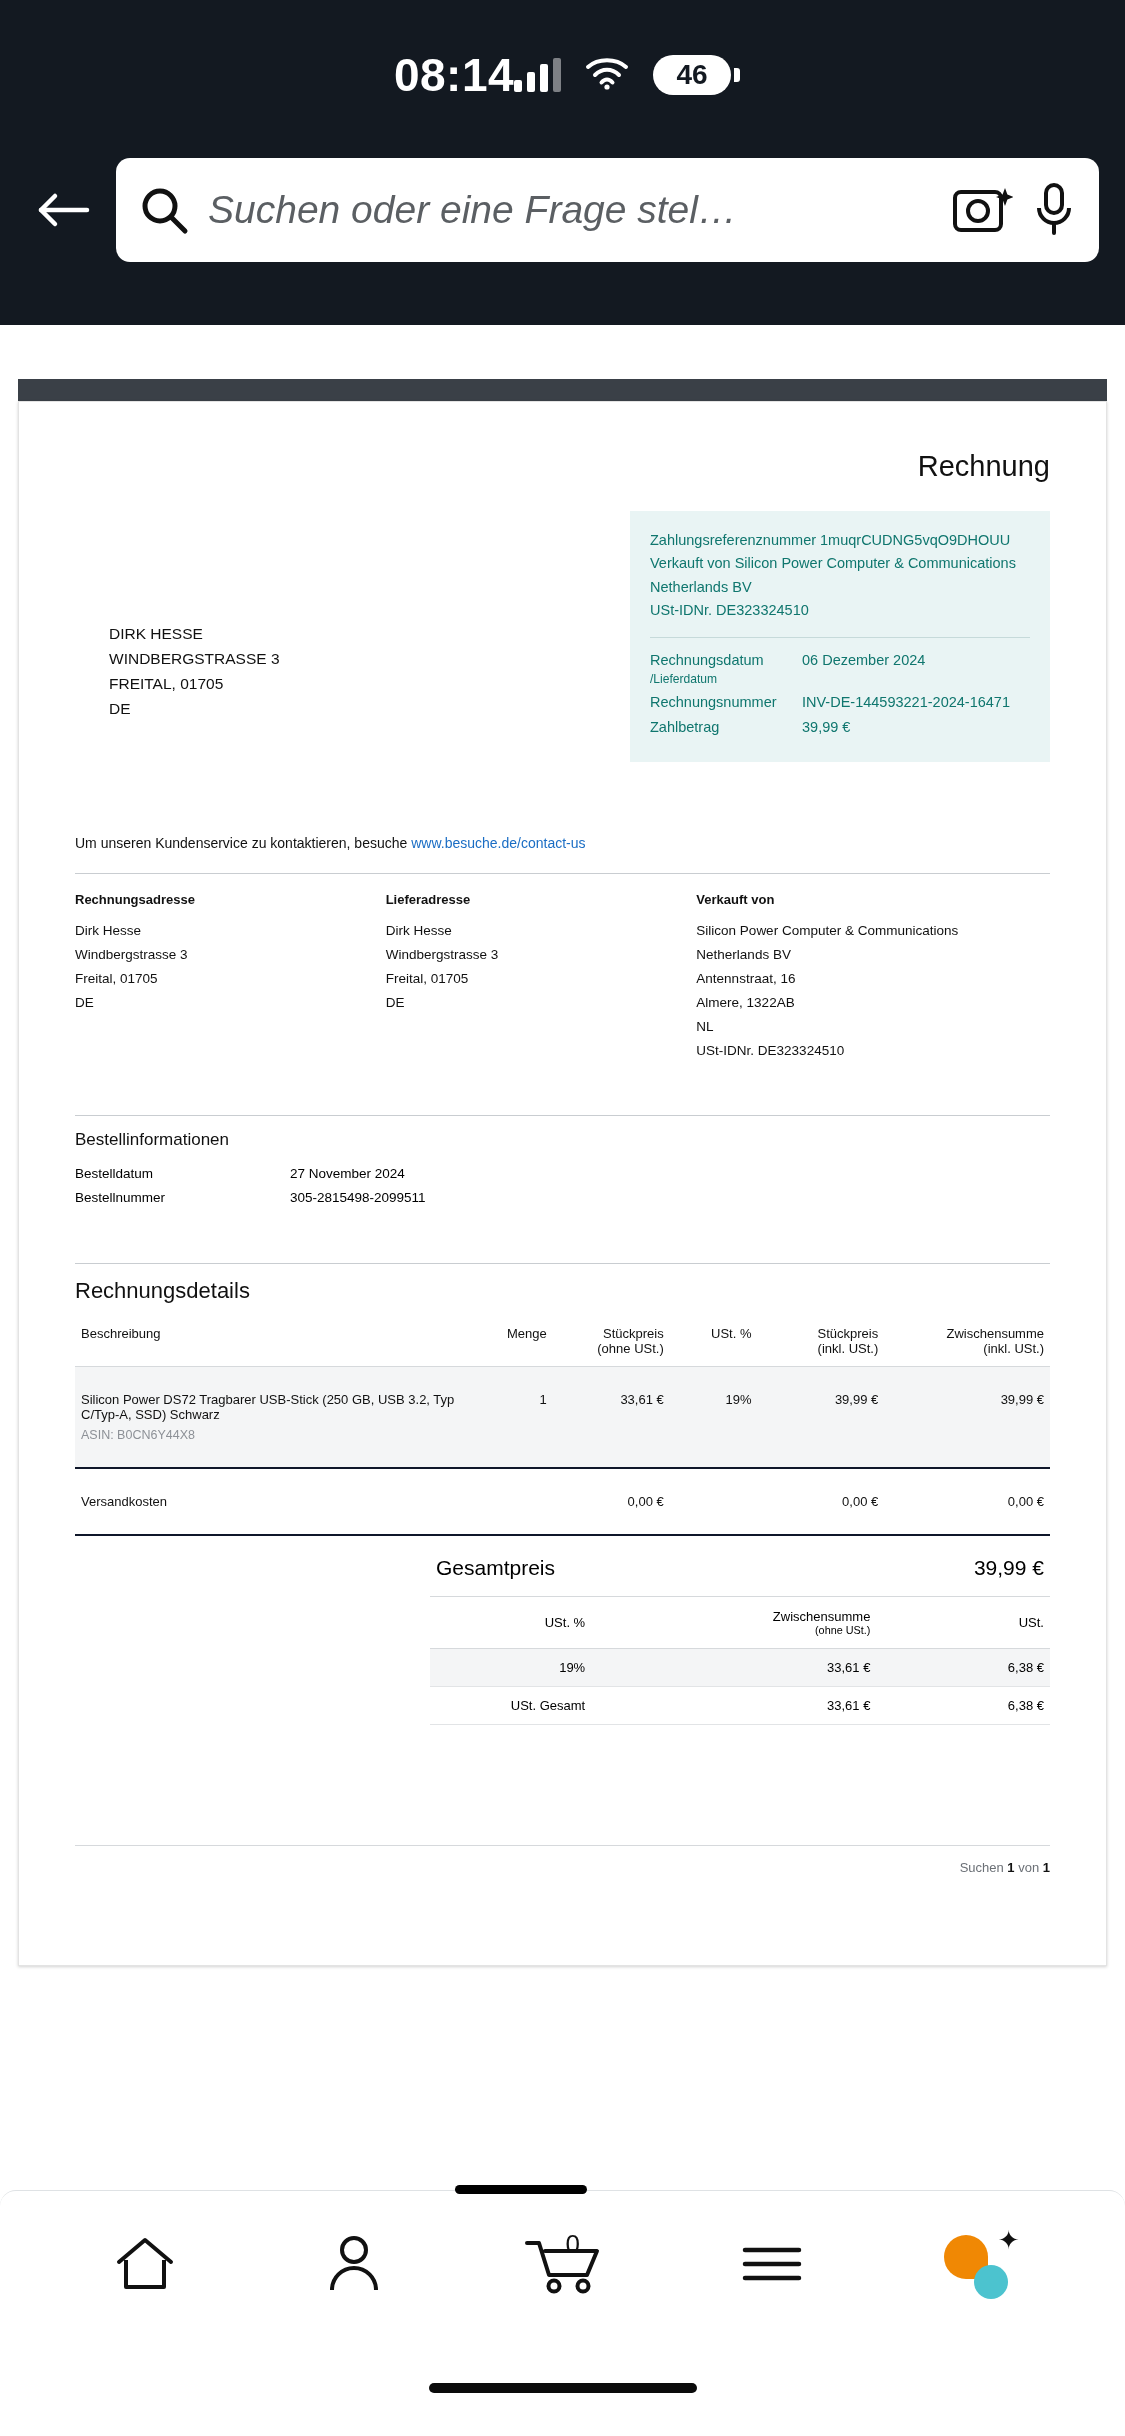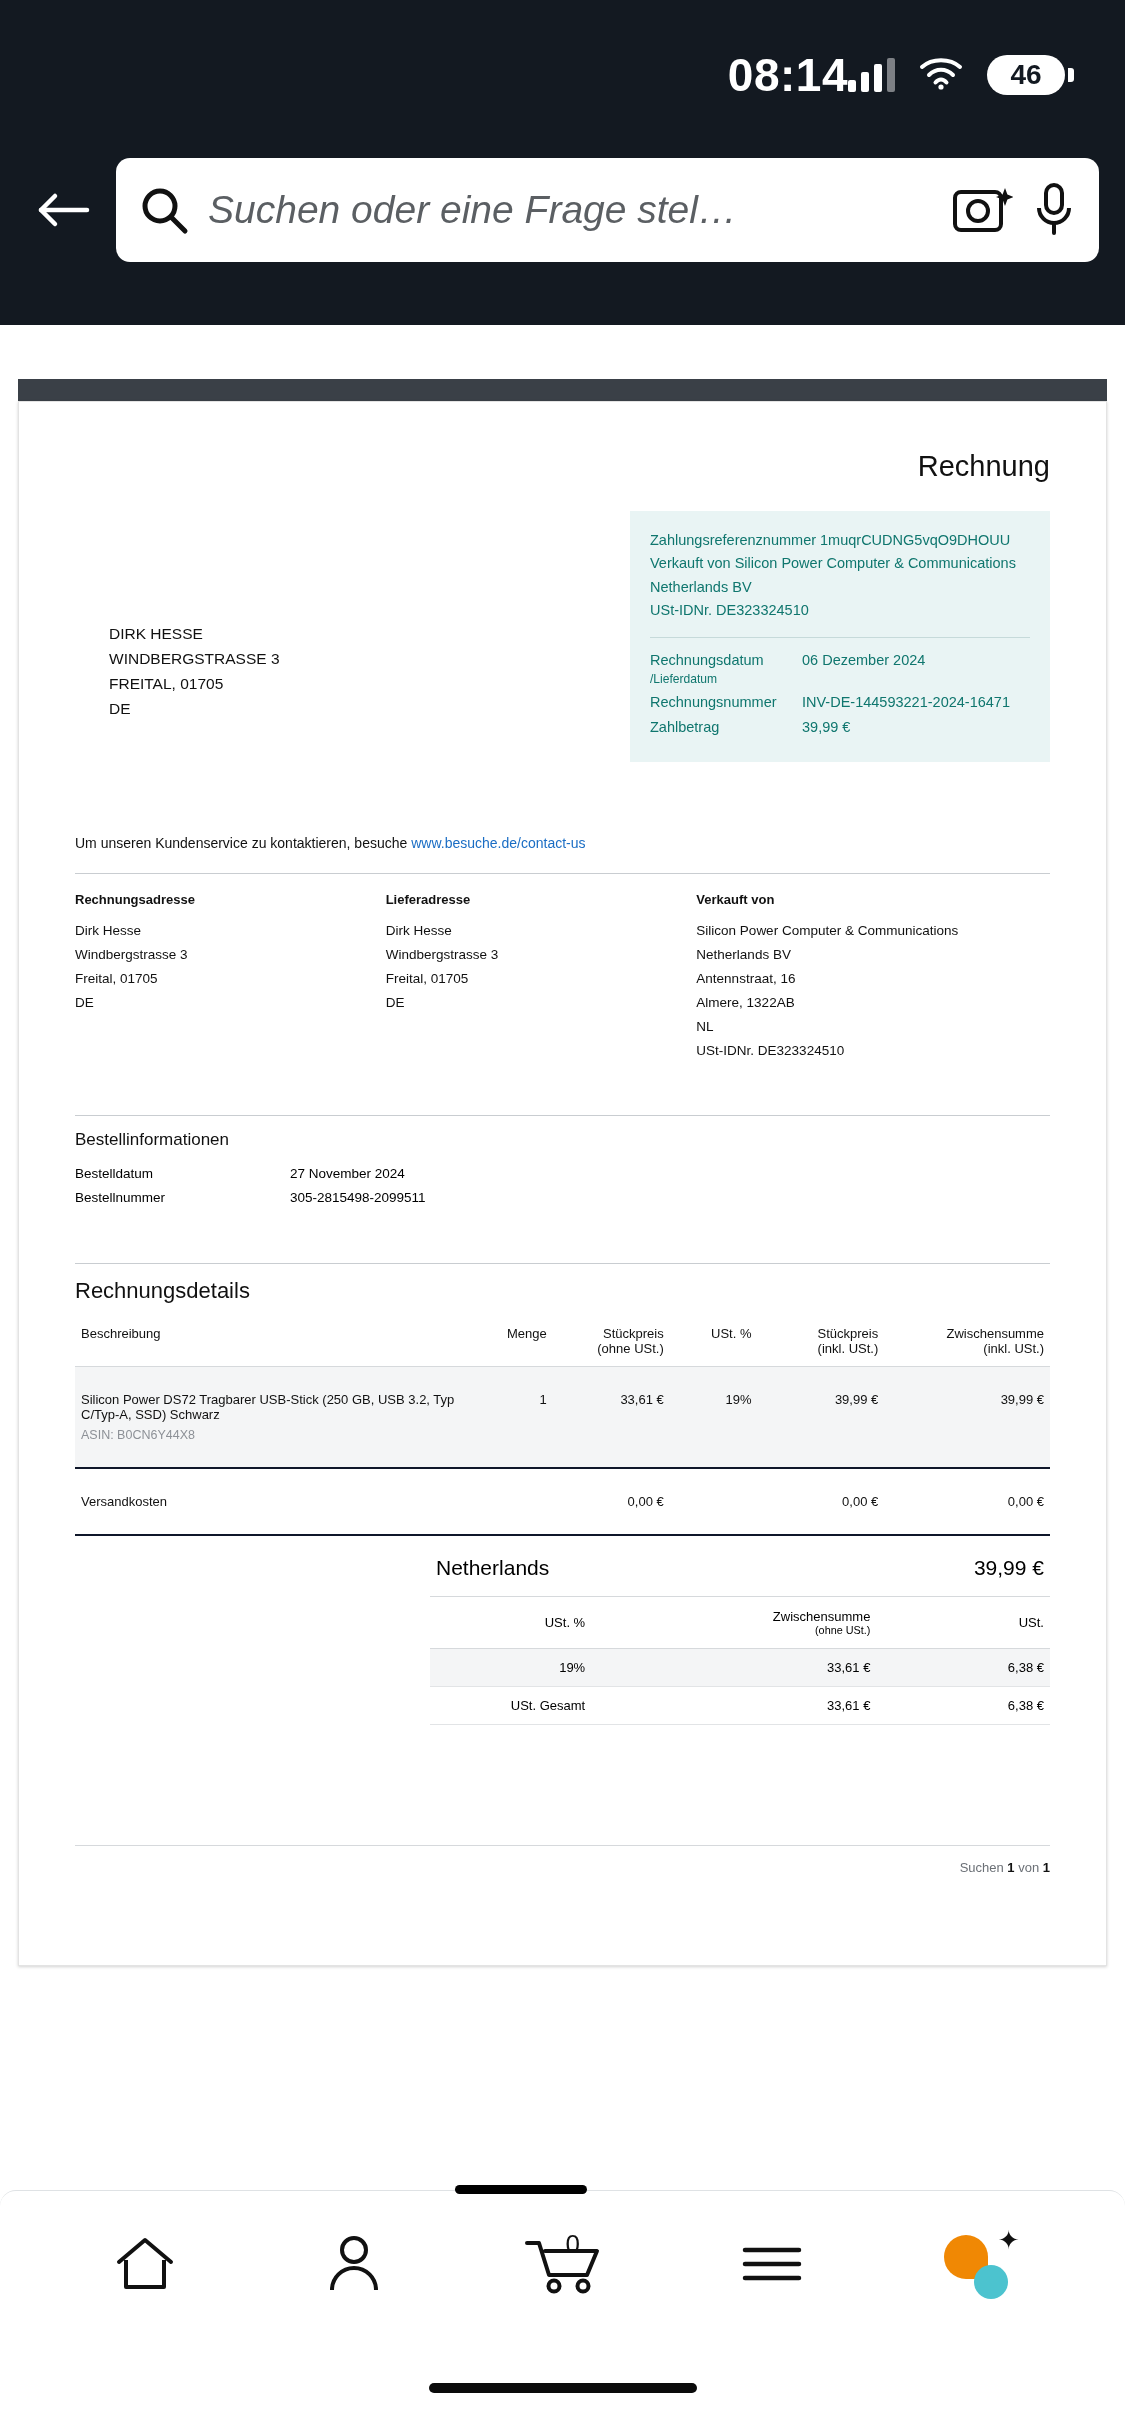--- a/index.html
+++ b/index.html
@@ -14,21 +14,21 @@
   
   .topbar {
     background: #131921;
     height: 325px;
     position: relative;
   }
   .statusbar {
     height: 120px;
     display: flex;
     align-items: center;
-    justify-content: flex-end;
+    justify-content: center;
     padding: 30px 60px 0 60px;
     color: #ffffff;
   }
   .clock { font-size: 46px; font-weight: 600; letter-spacing: 0.5px; }
   .status-icons { display: flex; align-items: center; gap: 24px; }
   .signal { display: flex; align-items: flex-end; gap: 5px; height: 34px; }
   .signal i { display: block; width: 8px; background: #ffffff; border-radius: 2px; }
   .signal i:nth-child(1) { height: 12px; }
   .signal i:nth-child(2) { height: 20px; }
   .signal i:nth-child(3) { height: 28px; }
@@ -396,21 +396,21 @@
             <td></td>
             <td>0,00 €</td>
             <td>0,00 €</td>
           </tr>
         </tbody>
       </table>
 
       <div class="totals-wrap">
         <div class="totals">
           <div class="gesamt">
-            <span>Netherlands</span>
+            <span>Gesamtpreis</span>
             <span>39,99 €</span>
           </div>
 
           <table class="vat">
             <thead>
               <tr>
                 <th style="width:26%">USt. %</th>
                 <th style="width:46%">
                   <span>Zwischensumme</span>
                   <small>(ohne USt.)</small>

